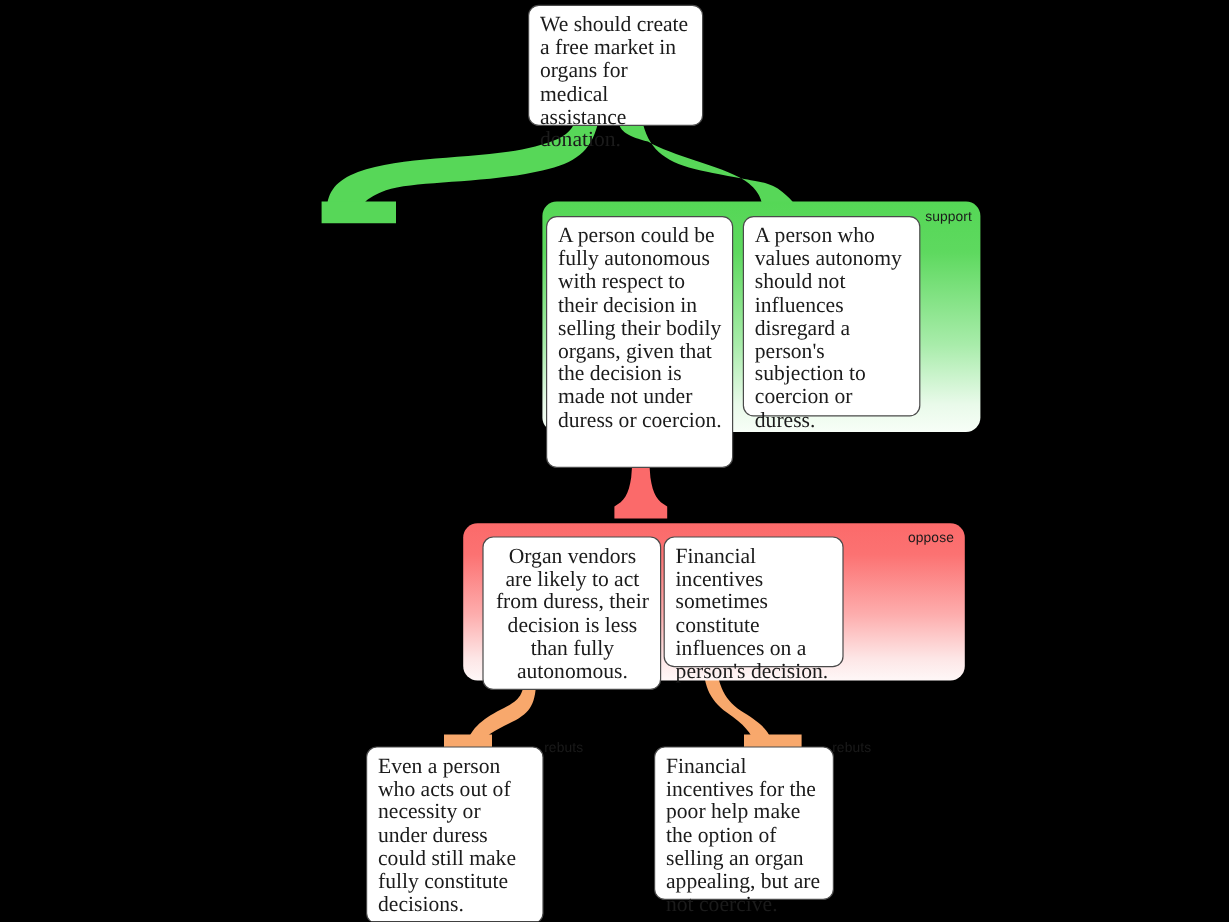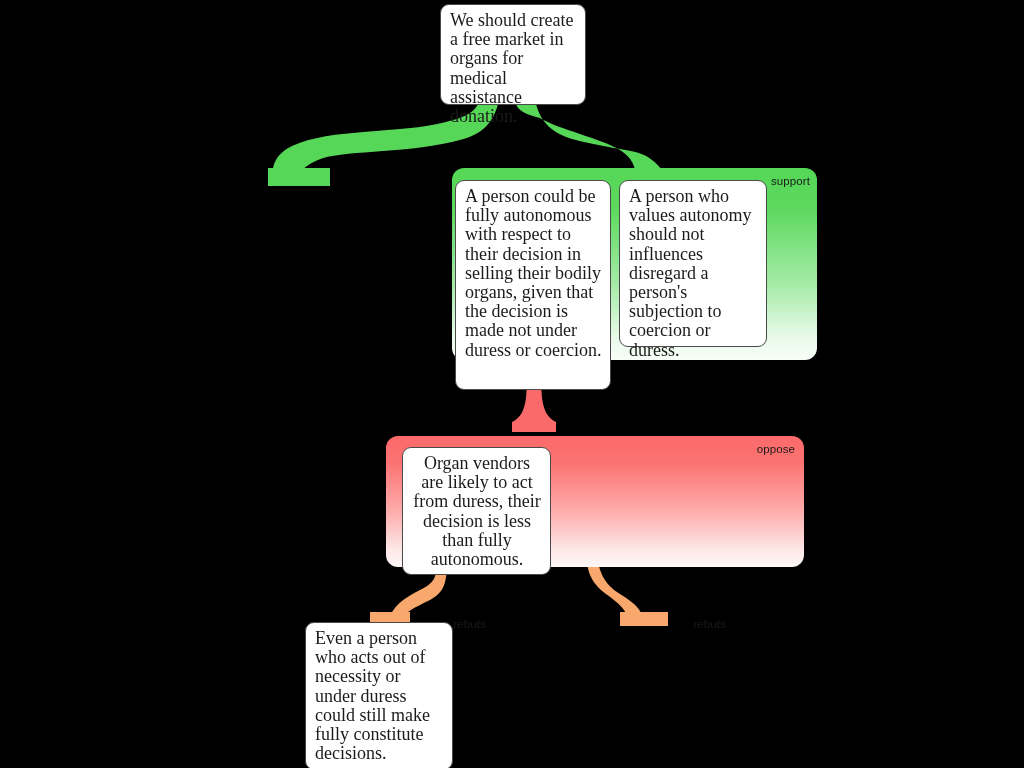--- a/index.html
+++ b/index.html
@@ -148,26 +148,32 @@
     <div class="card" style="left:167px; top:12px; width:148px; height:167px;">
       <span class="card-text">A person who values autonomy should not influences disregard a person's subjection to coercion or duress.</span>
     </div>
   </div>
 
   <div class="group oppose" style="left:350px; top:436px; width:418px; height:131px;margin-left:36px;">
     <span class="group-label" style="right:9px;">oppose</span>
     <div class="card" style="left:16px; top:11px; width:149px; height:128px;text-align:center;">
       <span class="card-text">Organ vendors are likely to act from duress, their decision is less than fully autonomous.</span>
     </div>
+    <div class="card" style="left:167px; top:11px; width:150px; height:109px;">
+      <span class="card-text">Financial incentives sometimes constitute influences on a person's decision.</span>
+    </div>
   </div>
 
   <div class="group rebuts" style="left:289px; top:611px; width:206px; height:157px;">
     <span class="group-label" style="right:9px;">rebuts</span>
     <div class="card" style="left:16px; top:11px; width:148px; height:148px;">
       <span class="card-text">Even a person who acts out of necessity or under duress could still make fully constitute decisions.</span>
     </div>
   </div>
 
   <div class="group rebuts" style="left:529px; top:611px; width:206px; height:137px;">
     <span class="group-label" style="right:9px;">rebuts</span>
+    <div class="card" style="left:16px; top:11px; width:150px; height:128px;">
+      <span class="card-text">Financial incentives for the poor help make the option of selling an organ appealing, but are not coercive.</span>
+    </div>
   </div>
 
 </div>
 
 </body></html>

